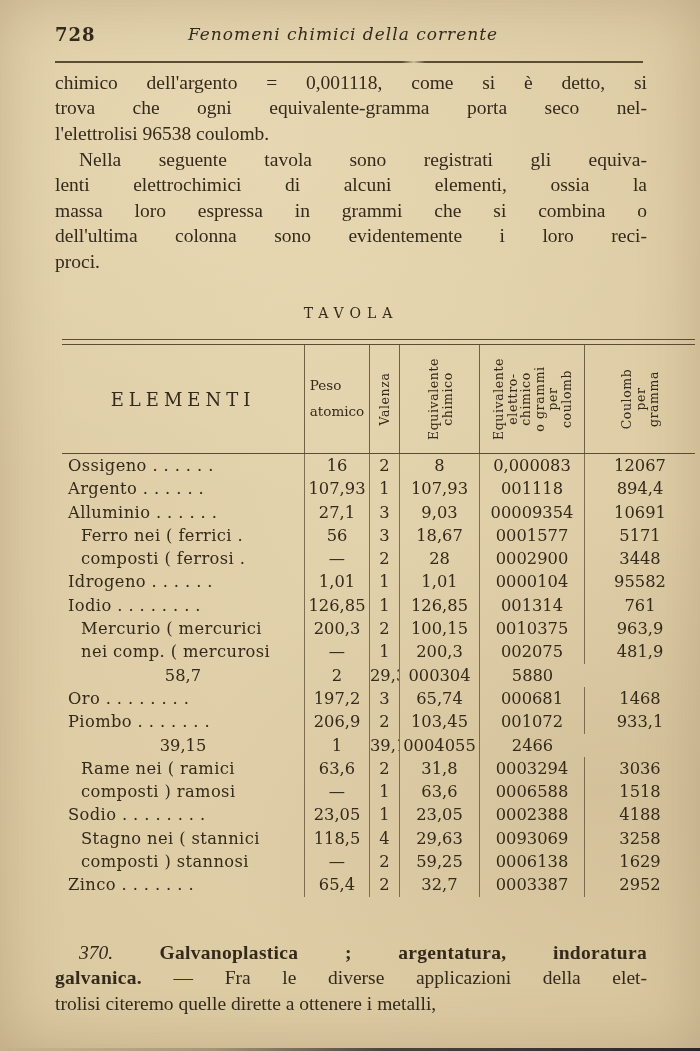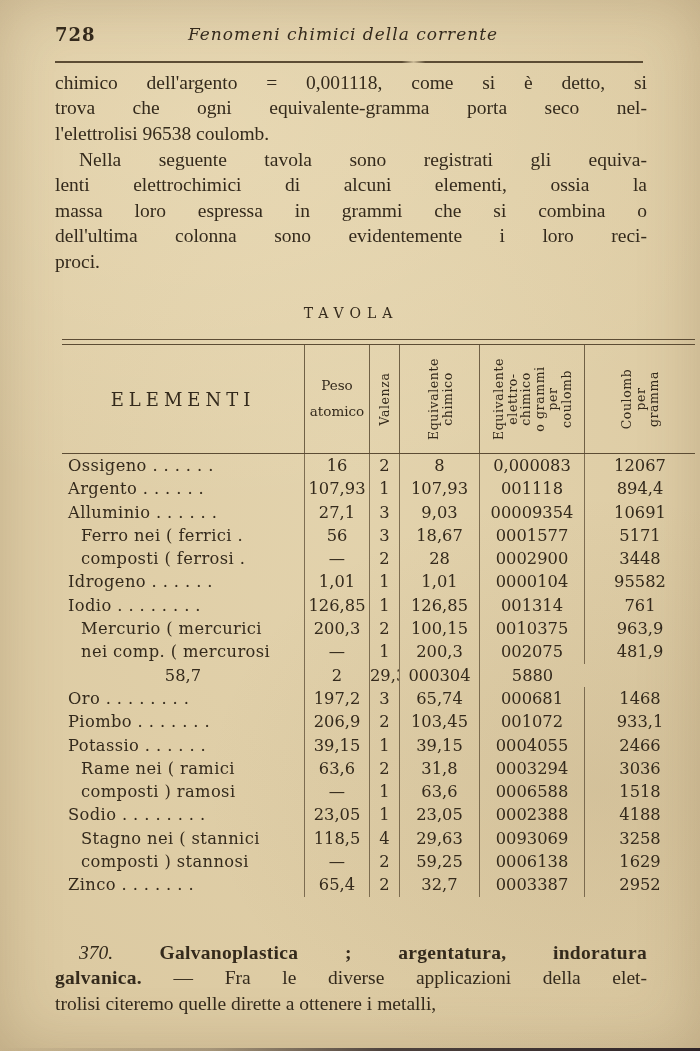--- a/index.html
+++ b/index.html
@@ -54,21 +54,21 @@
   .hcell{position:relative;border-right:1px solid rgba(92,76,52,0.85);}
   .hcell:last-child{border-right:none;}
   .hcell .rot{
     position:absolute;left:50%;top:50%;
     transform:translate(-50%,-50%) rotate(-90deg);
     white-space:pre-line;text-align:center;
     font-size:12.5px;line-height:1.08;letter-spacing:0.6px;width:108px;
   }
   .hcell.flat{display:flex;align-items:center;justify-content:center;}
   .h-elementi{font-size:18px;letter-spacing:5px;}
-  .h-peso{font-size:13.5px;line-height:1.9;white-space:pre-line;text-align:center;}
+  .h-peso{font-size:13.5px;line-height:1.9;white-space:pre-line;}
   .tbody .trow{height:23.3px;}
   .tcell{
     font-size:16.3px;line-height:23.3px;text-align:center;
     border-right:1px solid rgba(92,76,52,0.75);
     overflow:hidden;white-space:nowrap;
   }
   .tcell:last-child{border-right:none;}
   .tcell.c0{text-align:left;padding-left:6px;letter-spacing:0.4px;}
   .tcell.c0.ind{padding-left:19px;}
   
@@ -227,21 +227,20 @@
         </div>
         <div class="trow">
           <div class="tcell c0">Piombo .  .  .  .  .  .  .</div>
           <div class="tcell c1">206,9</div>
           <div class="tcell c2">2</div>
           <div class="tcell c3">103,45</div>
           <div class="tcell c4">001072</div>
           <div class="tcell c5">933,1</div>
         </div>
         <div class="trow">
-          <div class="tcell c0">Potassio  .  .  .  .  .  .</div>
           <div class="tcell c1">39,15</div>
           <div class="tcell c2">1</div>
           <div class="tcell c3">39,15</div>
           <div class="tcell c4">0004055</div>
           <div class="tcell c5">2466</div>
         </div>
         <div class="trow">
           <div class="tcell c0 ind">Rame nei ( ramici</div>
           <div class="tcell c1">63,6</div>
           <div class="tcell c2">2</div>

